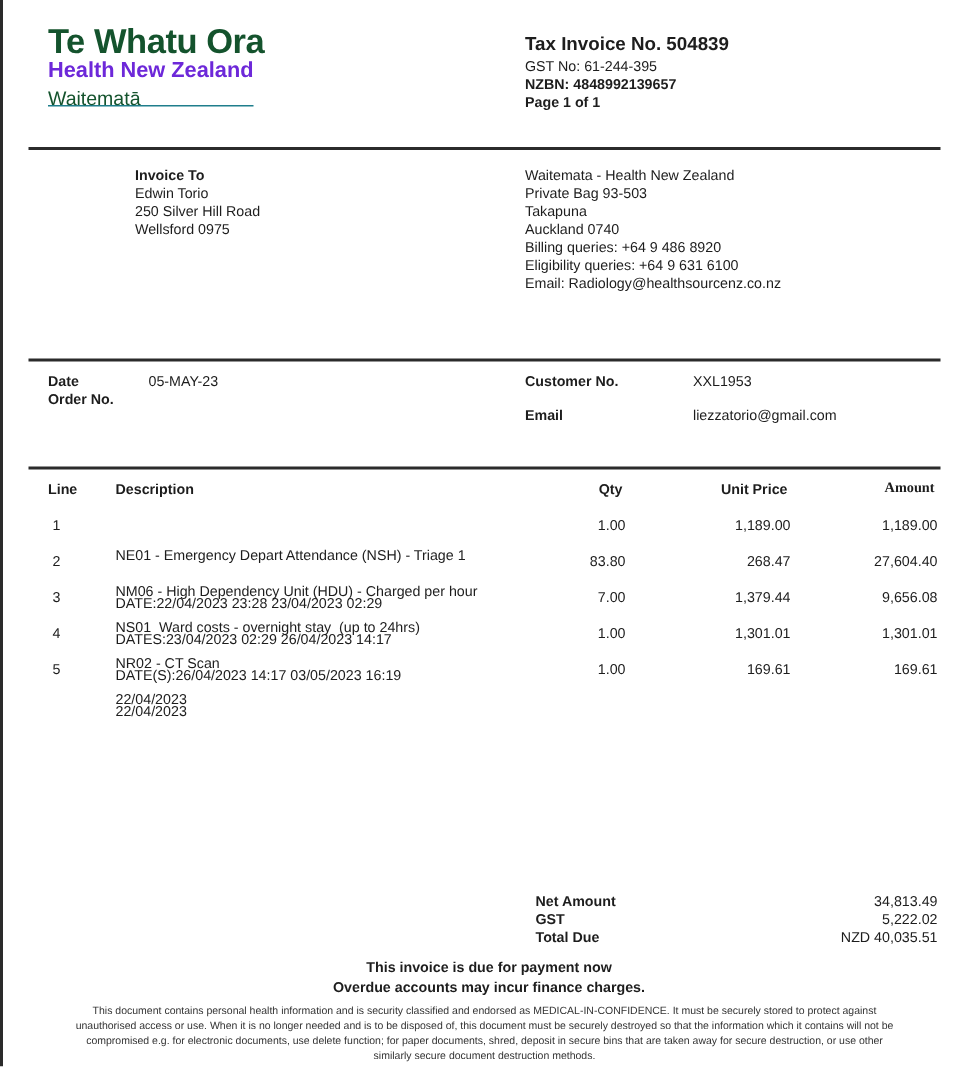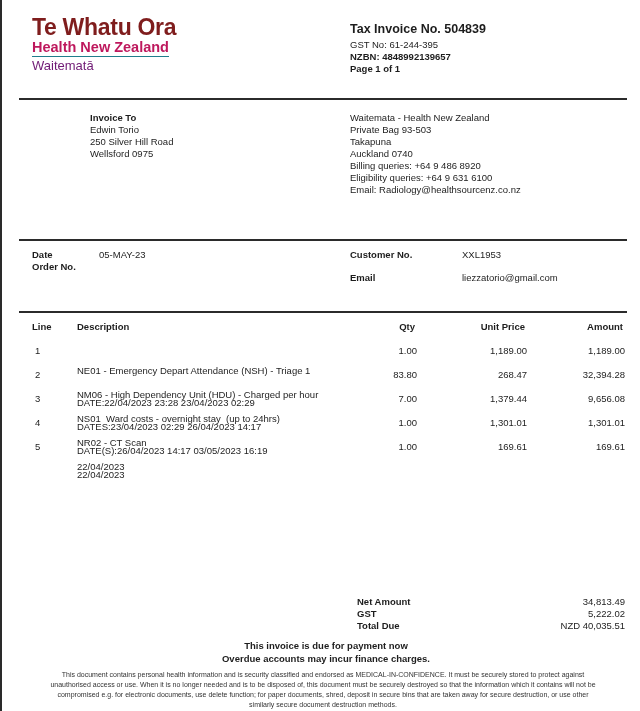--- a/index.html
+++ b/index.html
@@ -11,24 +11,24 @@
     color: #1d1d1d;
     overflow: hidden;
     border-left: 2px solid #2a2a2a;
     box-sizing: border-box;
   }
   .abs { position: absolute; }
   .bold { font-weight: bold; }
   .sz { font-size: 9.5px; line-height: 12px; }
 
   
-  .brand-name   { left:30px; top:14px; font-size:23px; font-weight:bold; color:#7f1d1d; letter-spacing:-0.3px; }
-  .brand-sub    { left:30px; top:39px; font-size:14.5px; font-weight:bold; color:#be185d;
-                  border-bottom:1.5px solid #1f7e8c; padding-bottom:1px; }
-  .brand-region { left:30px; top:58px; font-size:13px; color:#701a75; }
+  .brand-name   { left:30px; top:14px; font-size:23px; font-weight:bold; color:#14532d; letter-spacing:-0.3px; }
+  .brand-sub    { left:30px; top:39px; font-size:14.5px; font-weight:bold; color:#6d28d9;
+                  border-bottom:1.5px solid #1f7e8c; padding-bottom:15px; }
+  .brand-region { left:30px; top:58px; font-size:13px; color:#14532d; }
 
   
   .inv-title { left:348px; top:22px; font-size:12.5px; font-weight:bold; }
   .inv-gst   { left:348px; top:39px; font-size:9.5px; font-weight:normal; }
   .inv-nzbn  { left:348px; top:51px; font-size:9.5px; font-weight:bold; }
   .inv-page  { left:348px; top:63px; font-size:9.5px; font-weight:bold; }
 
   .rule { position:absolute; left:17px; width:608px; height:1.5px; background:#2b2b2b; }
   .rule1 { top:98px; } .rule2 { top:239px; } .rule3 { top:311px; }
 
@@ -40,21 +40,21 @@
   .date-value     { left:97px;  top:249px; }
   .order-label    { left:30px;  top:261px; font-weight:bold; }
   .customer-label { left:348px; top:249px; font-weight:bold; }
   .customer-value { left:460px; top:249px; }
   .email-label    { left:348px; top:272px; font-weight:bold; }
   .email-value    { left:460px; top:272px; }
 
   
   .th { position:absolute; top:321px; font-size:9.5px; font-weight:bold; }
   .th-line { left:30px; } .th-desc { left:75px; }
-  .th-qty  { right:225px; } .th-unit { right:115px; } .th-amt { right:17px; }
+  .th-qty  { right:225px; } .th-unit { right:115px; } .th-amt { right:17px;font-family:Liberation Serif, serif; }
 
   
   .rows { position:absolute; left:0; top:345px; width:640px; }
   .row  { position:relative; height:24px; width:640px; }
   .c-line { position:absolute; left:33px; top:0; font-size:9.5px; }
   .c-desc { position:absolute; left:75px; top:0; font-size:9.5px; line-height:10.5px; white-space:pre; }
   .c-qty  { position:absolute; right:225px; top:0; font-size:9.5px; }
   .c-unit { position:absolute; right:115px; top:0; font-size:9.5px; }
   .c-amt  { position:absolute; right:17px;  top:0; font-size:9.5px; }
 
@@ -149,21 +149,21 @@
       </div>
 
       <div class="row">
         <div class="c-line">2</div>
         <div class="c-desc">
           <div>NM06 - High Dependency Unit (HDU) - Charged per hour</div>
           <div>DATES:23/04/2023 02:29 26/04/2023 14:17</div>
         </div>
         <div class="c-qty">83.80</div>
         <div class="c-unit">268.47</div>
-        <div class="c-amt">32,394.28</div>
+        <div class="c-amt">27,604.40</div>
       </div>
 
       <div class="row">
         <div class="c-line">3</div>
         <div class="c-desc">
           <div>NS01  Ward costs - overnight stay  (up to 24hrs)</div>
           <div>DATE(S):26/04/2023 14:17 03/05/2023 16:19</div>
         </div>
         <div class="c-qty">7.00</div>
         <div class="c-unit">1,379.44</div>

